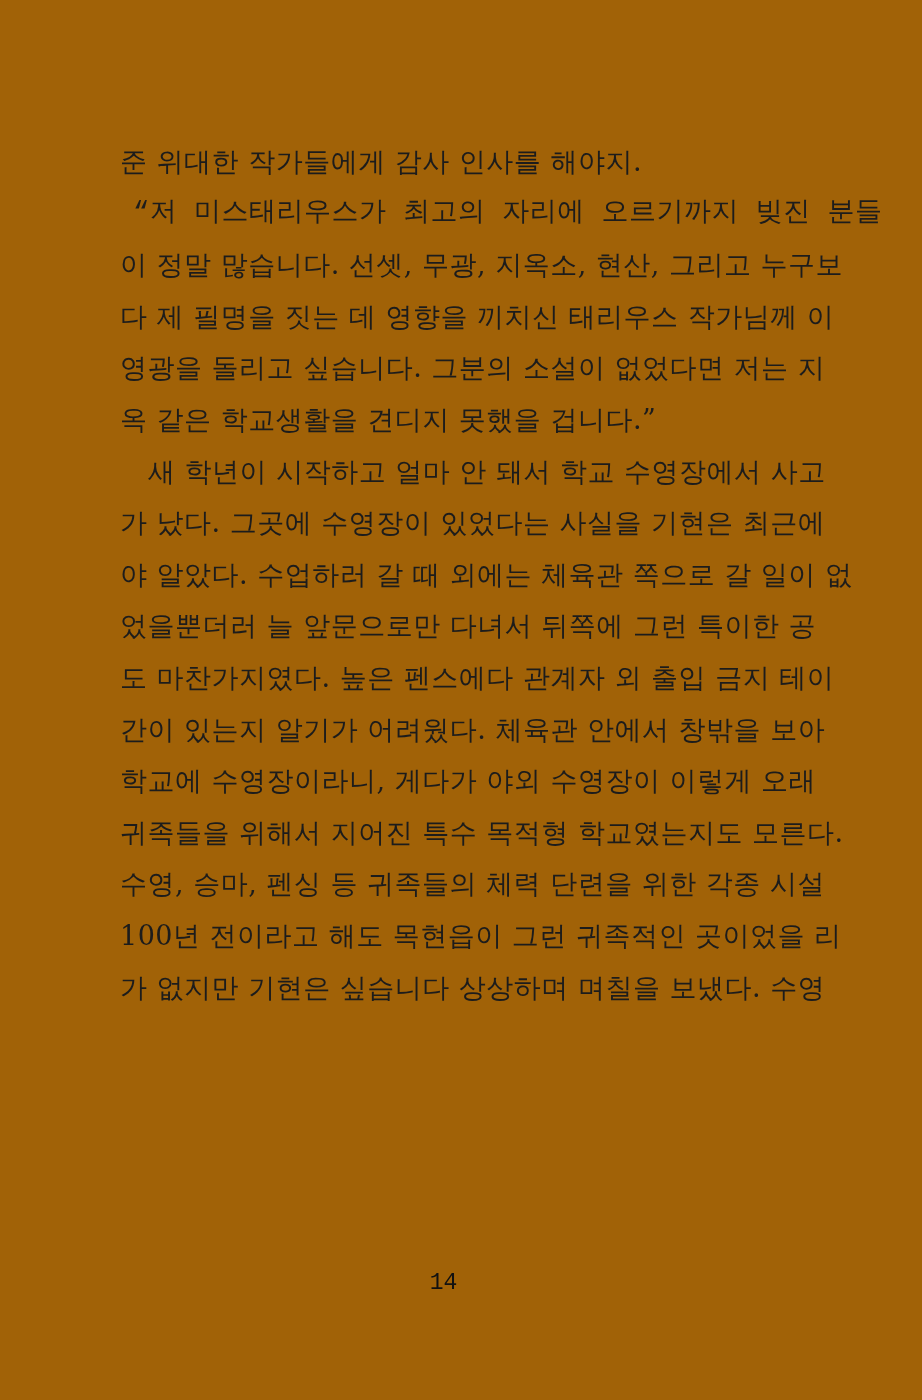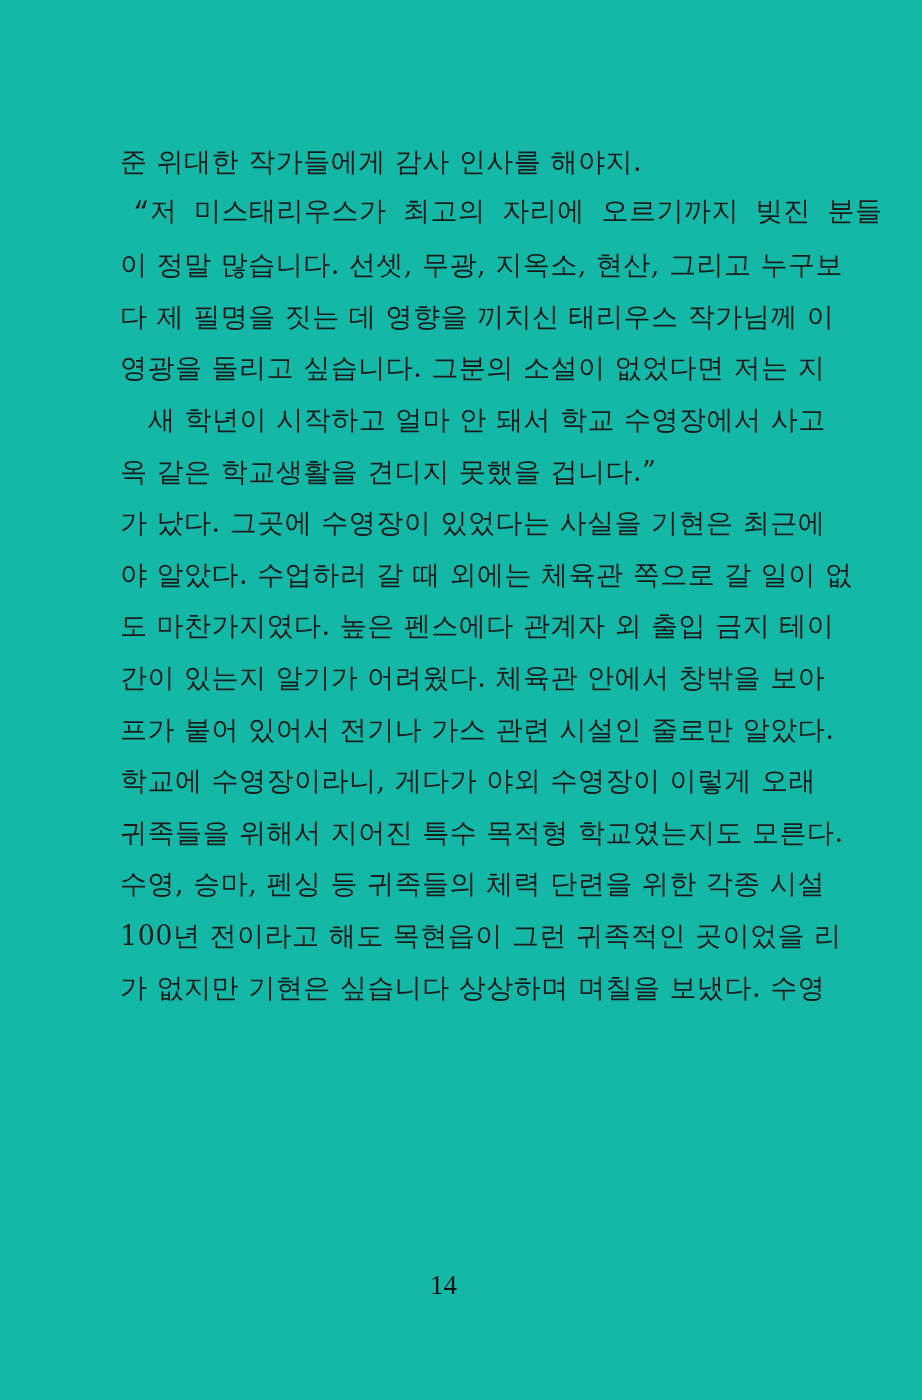--- a/index.html
+++ b/index.html
@@ -4,21 +4,21 @@
 <style>
   html, body {
     margin: 0;
     padding: 0;
     background: #ffffff;
   }
   .page {
     position: relative;
     width: 922px;
     height: 1400px;
-    background: #14b8a6;
+    background: #a16207;
     overflow: hidden;
     font-family: "DejaVu Serif", "Liberation Serif", serif;
     color: #1c1c1c;
   }
   .text-block {
     position: absolute;
     left: 120px;
     top: 136px;
     width: 647px;
   }
@@ -43,42 +43,42 @@
   .ln.indent-quote { text-indent: 13px; font-family: Liberation Mono, monospace; }
   
   .ln.indent { text-indent: 28px; }
 
   .page-number {
     position: absolute;
     top: 1270px;
     left: 120px;
     width: 647px;
     text-align: center;
-    font-family: Liberation Serif, serif;
-    font-size: 27px;
+    font-family: Liberation Mono, monospace;
+    font-size: 23px;
     color: #111111;
   }
 </style>
 </head>
 <body>
 
 <div class="page">
   <div class="text-block">
     <div class="ln end">준 위대한 작가들에게 감사 인사를 해야지.</div>
     <div class="ln j indent-quote">“저 미스태리우스가 최고의 자리에 오르기까지 빚진 분들</div>
     <div class="ln j">이 정말 많습니다. 선셋, 무광, 지옥소, 현산, 그리고 누구보</div>
     <div class="ln j">다 제 필명을 짓는 데 영향을 끼치신 태리우스 작가님께 이</div>
     <div class="ln j">영광을 돌리고 싶습니다. 그분의 소설이 없었다면 저는 지</div>
+    <div class="ln end">옥 같은 학교생활을 견디지 못했을 겁니다.”</div>
     <div class="ln j indent">새 학년이 시작하고 얼마 안 돼서 학교 수영장에서 사고</div>
-    <div class="ln end">옥 같은 학교생활을 견디지 못했을 겁니다.”</div>
     <div class="ln j">가 났다. 그곳에 수영장이 있었다는 사실을 기현은 최근에</div>
     <div class="ln j">야 알았다. 수업하러 갈 때 외에는 체육관 쪽으로 갈 일이 없</div>
+    <div class="ln j">었을뿐더러 늘 앞문으로만 다녀서 뒤쪽에 그런 특이한 공</div>
     <div class="ln j">도 마찬가지였다. 높은 펜스에다 관계자 외 출입 금지 테이</div>
     <div class="ln j">간이 있는지 알기가 어려웠다. 체육관 안에서 창밖을 보아</div>
-    <div class="ln j">프가 붙어 있어서 전기나 가스 관련 시설인 줄로만 알았다.</div>
     <div class="ln j">학교에 수영장이라니, 게다가 야외 수영장이 이렇게 오래</div>
     <div class="ln j">귀족들을 위해서 지어진 특수 목적형 학교였는지도 모른다.</div>
     <div class="ln j">수영, 승마, 펜싱 등 귀족들의 체력 단련을 위한 각종 시설</div>
     <div class="ln j">100년 전이라고 해도 목현읍이 그런 귀족적인 곳이었을 리</div>
     <div class="ln j">가 없지만 기현은 싶습니다 상상하며 며칠을 보냈다. 수영</div>
   </div>
 
   <div class="page-number">14</div>
 </div>
 

